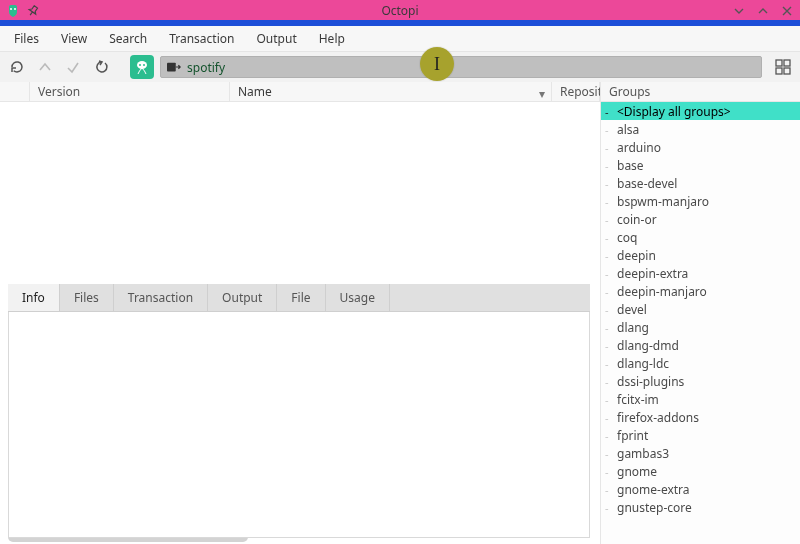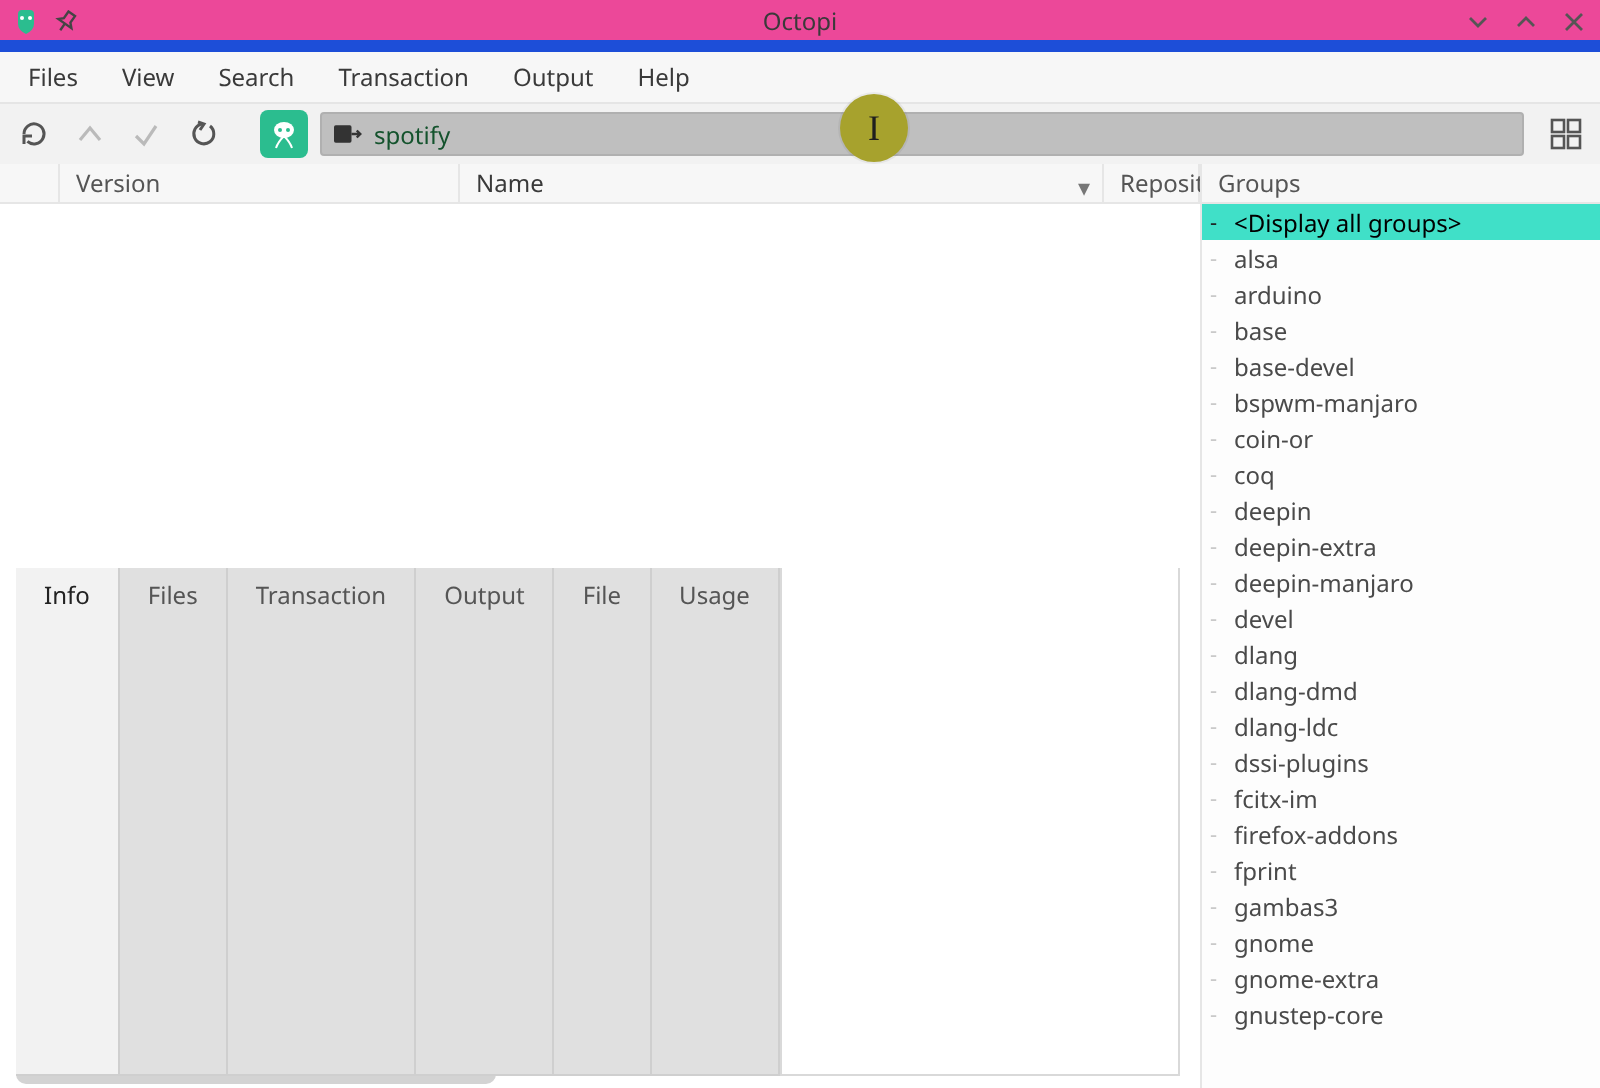--- a/index.html
+++ b/index.html
@@ -42,21 +42,21 @@
   .col-icon { width:30px; }
   .col-name { flex:1; position:relative; }
   .col-name .sortdir { position:absolute; right:6px; top:3px; color:#777; }
   .col-ver  { width:200px; }
   .col-repo { width:48px; }
 
   .tbl-body { flex:1; background:#ffffff; position:relative; min-height:0; overflow:hidden; }
   .hscroll { position:absolute; left:8px; bottom:2px; height:10px; width:240px; background:#d3d3d3; border-radius:5px; }
 
   
-  .bottom-panel { position:absolute; left:8px; right:210px; bottom:6px; height:254px; display:flex; flex-direction:row; }
+  .bottom-panel { position:absolute; left:8px; right:210px; bottom:6px; height:254px; display:flex; flex-direction:column; }
   .tabs { display:flex; background:#e0e0e0; border-bottom:1px solid #cfcfcf; }
   .tabs .tab { padding:5px 14px; background:#e0e0e0; border-right:1px solid #cfcfcf; color:#555; }
   .tabs .tab.active { background:#f2f2f2; color:#222; }
   .tabs .gap { flex:1; background:#e0e0e0; }
   .tab-body { flex:1; background:#ffffff; border:1px solid #d9d9d9; border-top:none; }
 
   
   .groups-head { height:20px; display:flex; align-items:center; padding:0 8px; color:#555; border-bottom:1px solid #e6e6e6; background:#f7f7f7; }
   .groups-list { flex:1; overflow:hidden; }
   .group-item { height:18px; display:flex; align-items:center; padding-left:4px; gap:2px; }

